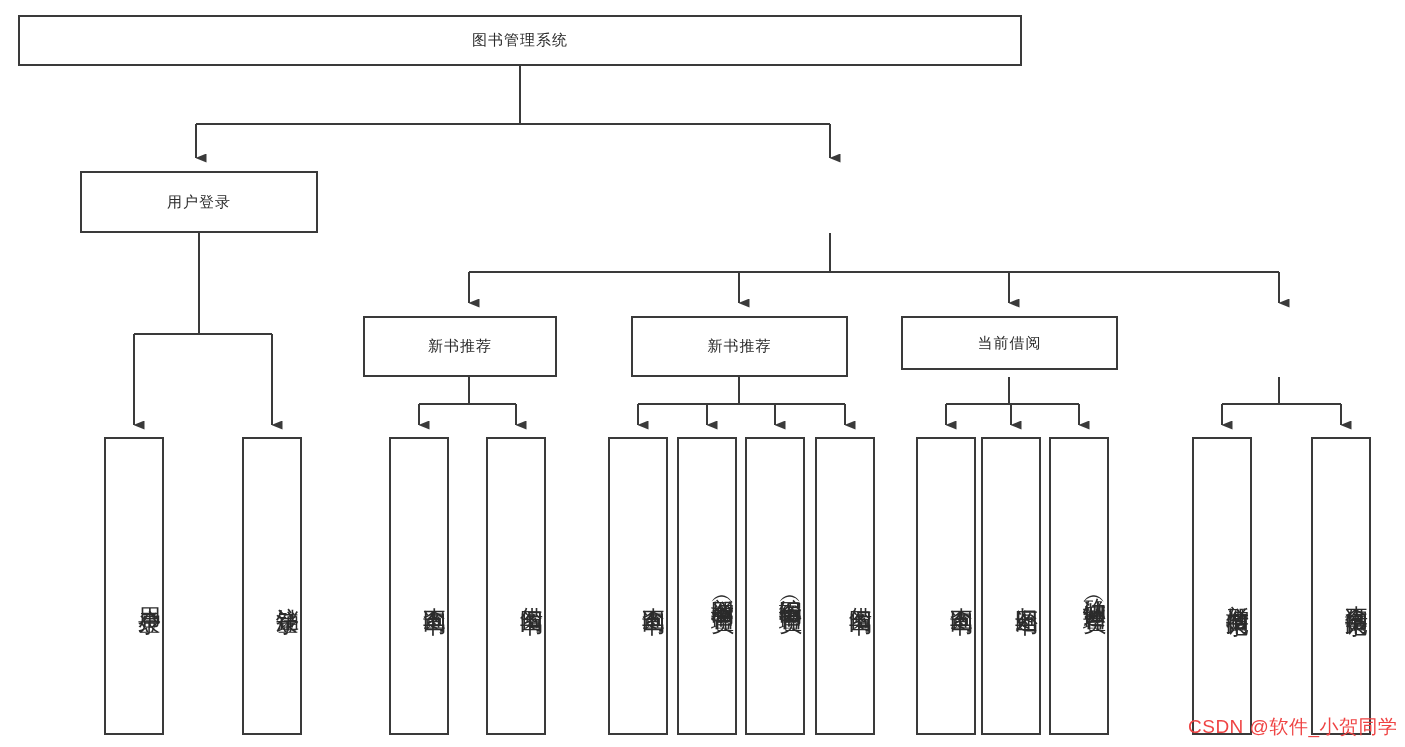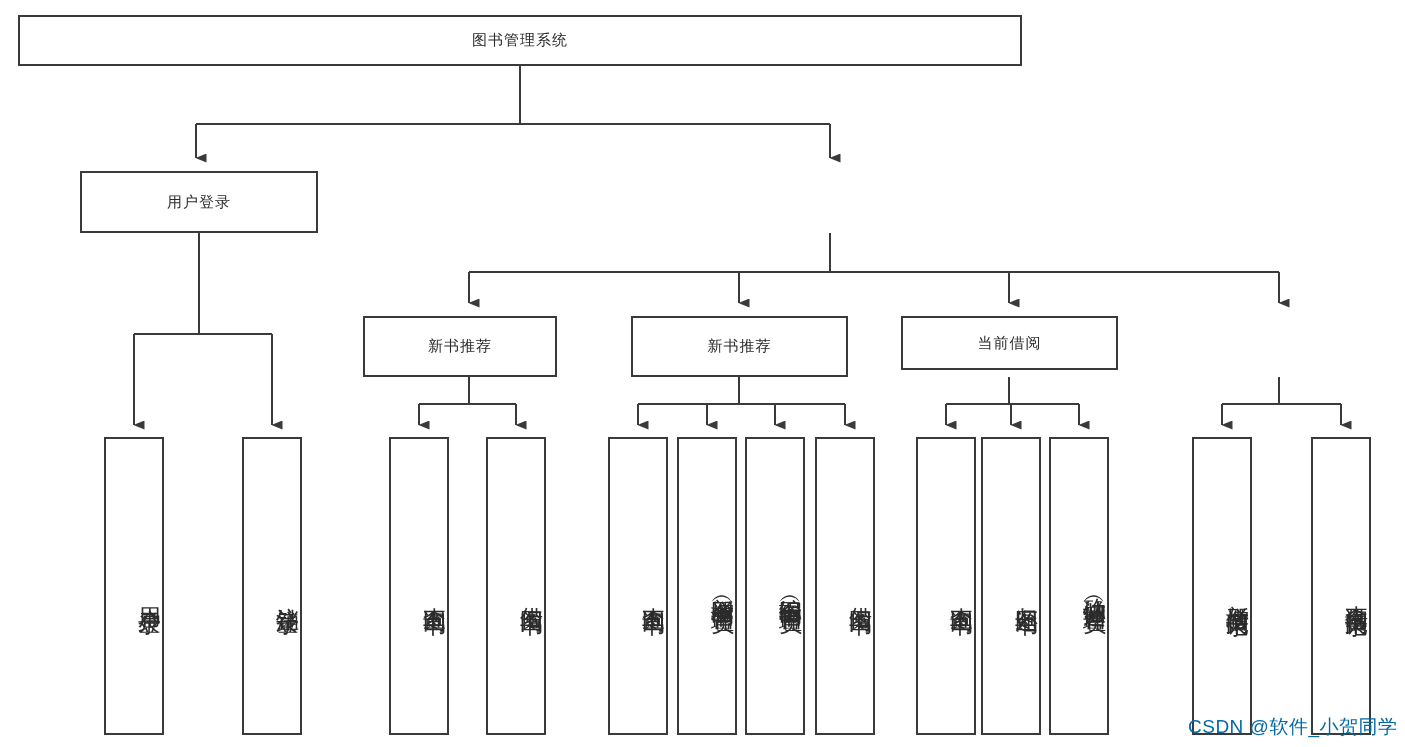--- a/index.html
+++ b/index.html
@@ -60,21 +60,21 @@
     padding-top: 6px;
   }
   .node-label {
     display: block;
   }
   .watermark {
     position: absolute;
     left: 1188px;
     top: 714px;
     font-size: 19px;
-    color: #0369a1;
+    color: #ef4444;
     white-space: nowrap;
     letter-spacing: 0.5px;
     font-family: "Liberation Sans", "DejaVu Sans", sans-serif;
   }
 </style>
 </head>
 <body>
 
 <div id="canvas">
 

